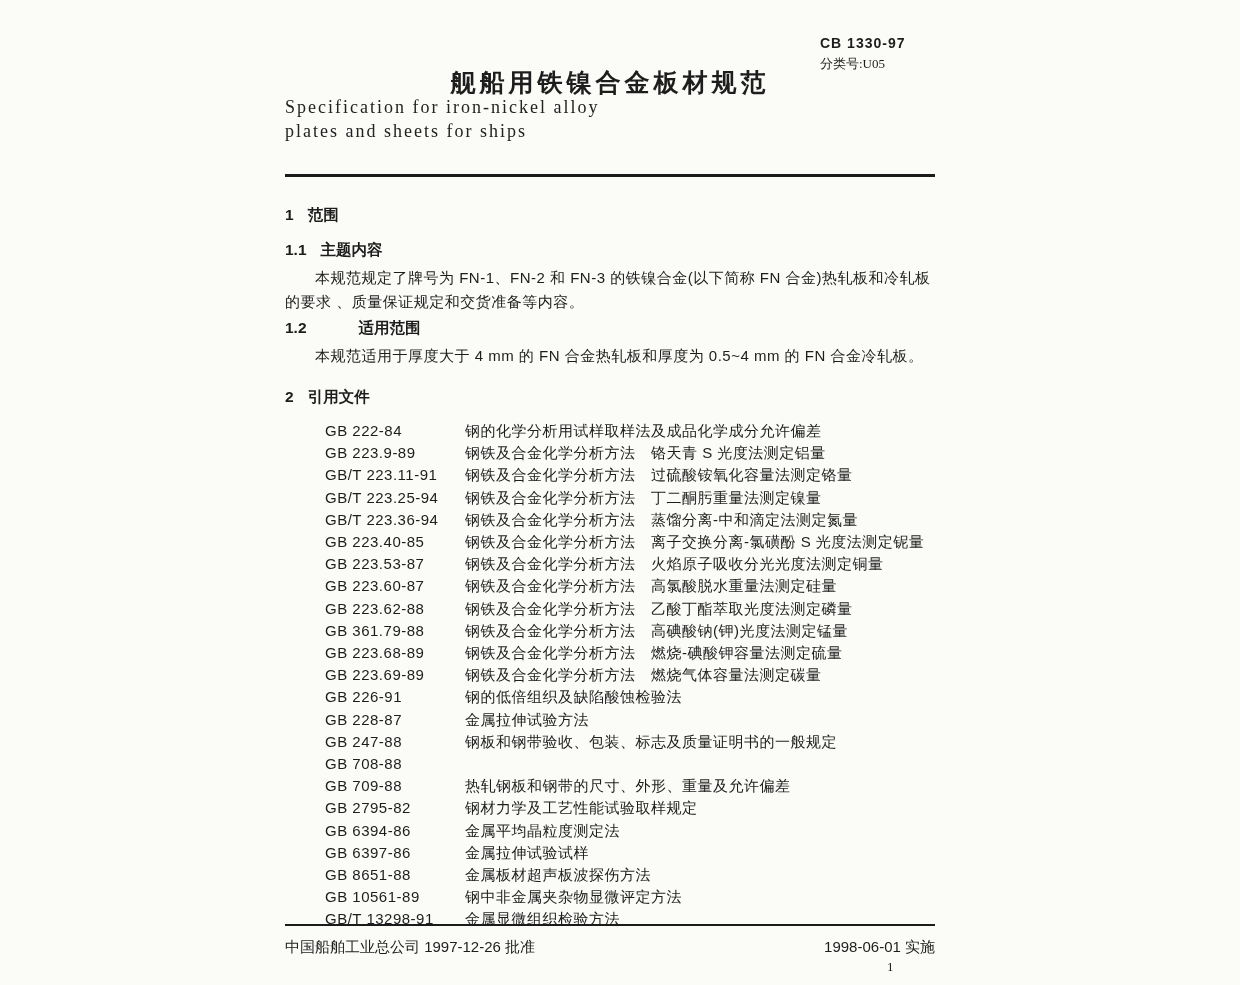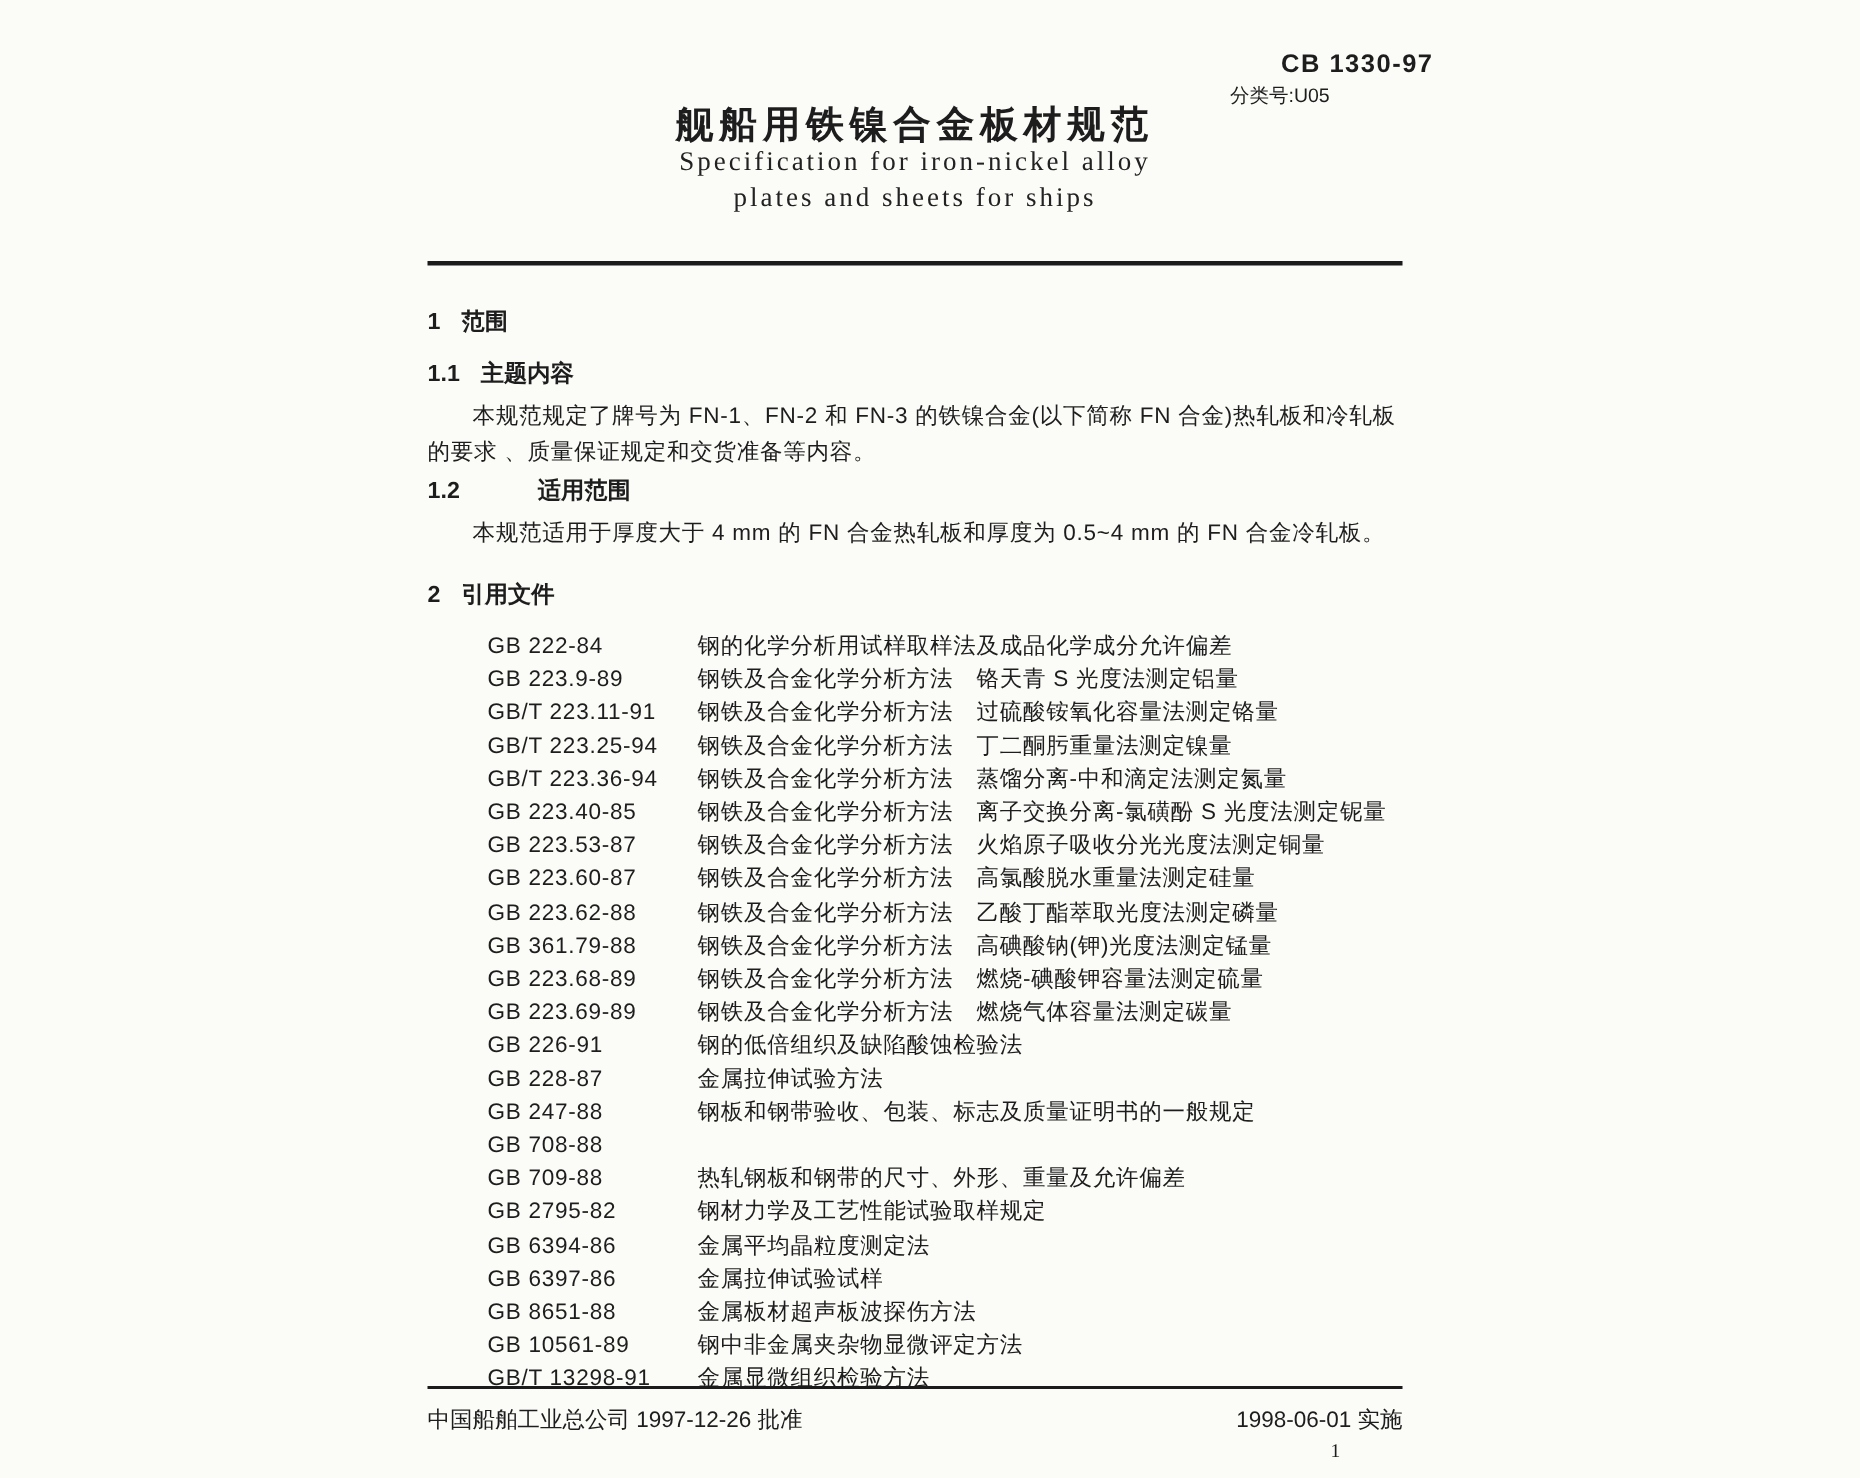--- a/index.html
+++ b/index.html
@@ -37,45 +37,44 @@
     letter-spacing: 3px;
   }
   .std-block {
     position: absolute;
     left: 535px;
     top: 34px;
     line-height: 18px;
     white-space: nowrap;
   }
   .std-number {
-    font-size: 17px;
+    font-size: 14px;
     font-weight: bold;
     letter-spacing: 1px;
-    margin-left: 34px;
   }
   .std-class {
     font-size: 13px;
     margin-top: 3px;
+    font-family: Liberation Serif, serif;
   }
   .title-zh {
     position: absolute;
     top: 66px;
     left: 0;
     width: 100%;
     text-align: center;
     font-size: 25px;
     font-weight: bold;
     letter-spacing: 4px;
     margin: 0;
   }
   .title-en {
     position: absolute;
     left: 0;
     width: 100%;
-    text-align: center;
     font-family: "Liberation Serif", "DejaVu Serif", serif;
     font-size: 18px;
     letter-spacing: 2px;
     color: #222;
   }
   .title-en.line1 { top: 97px; }
   .title-en.line2 { top: 121px; }
   .rule {
     position: absolute;
     left: 0;

